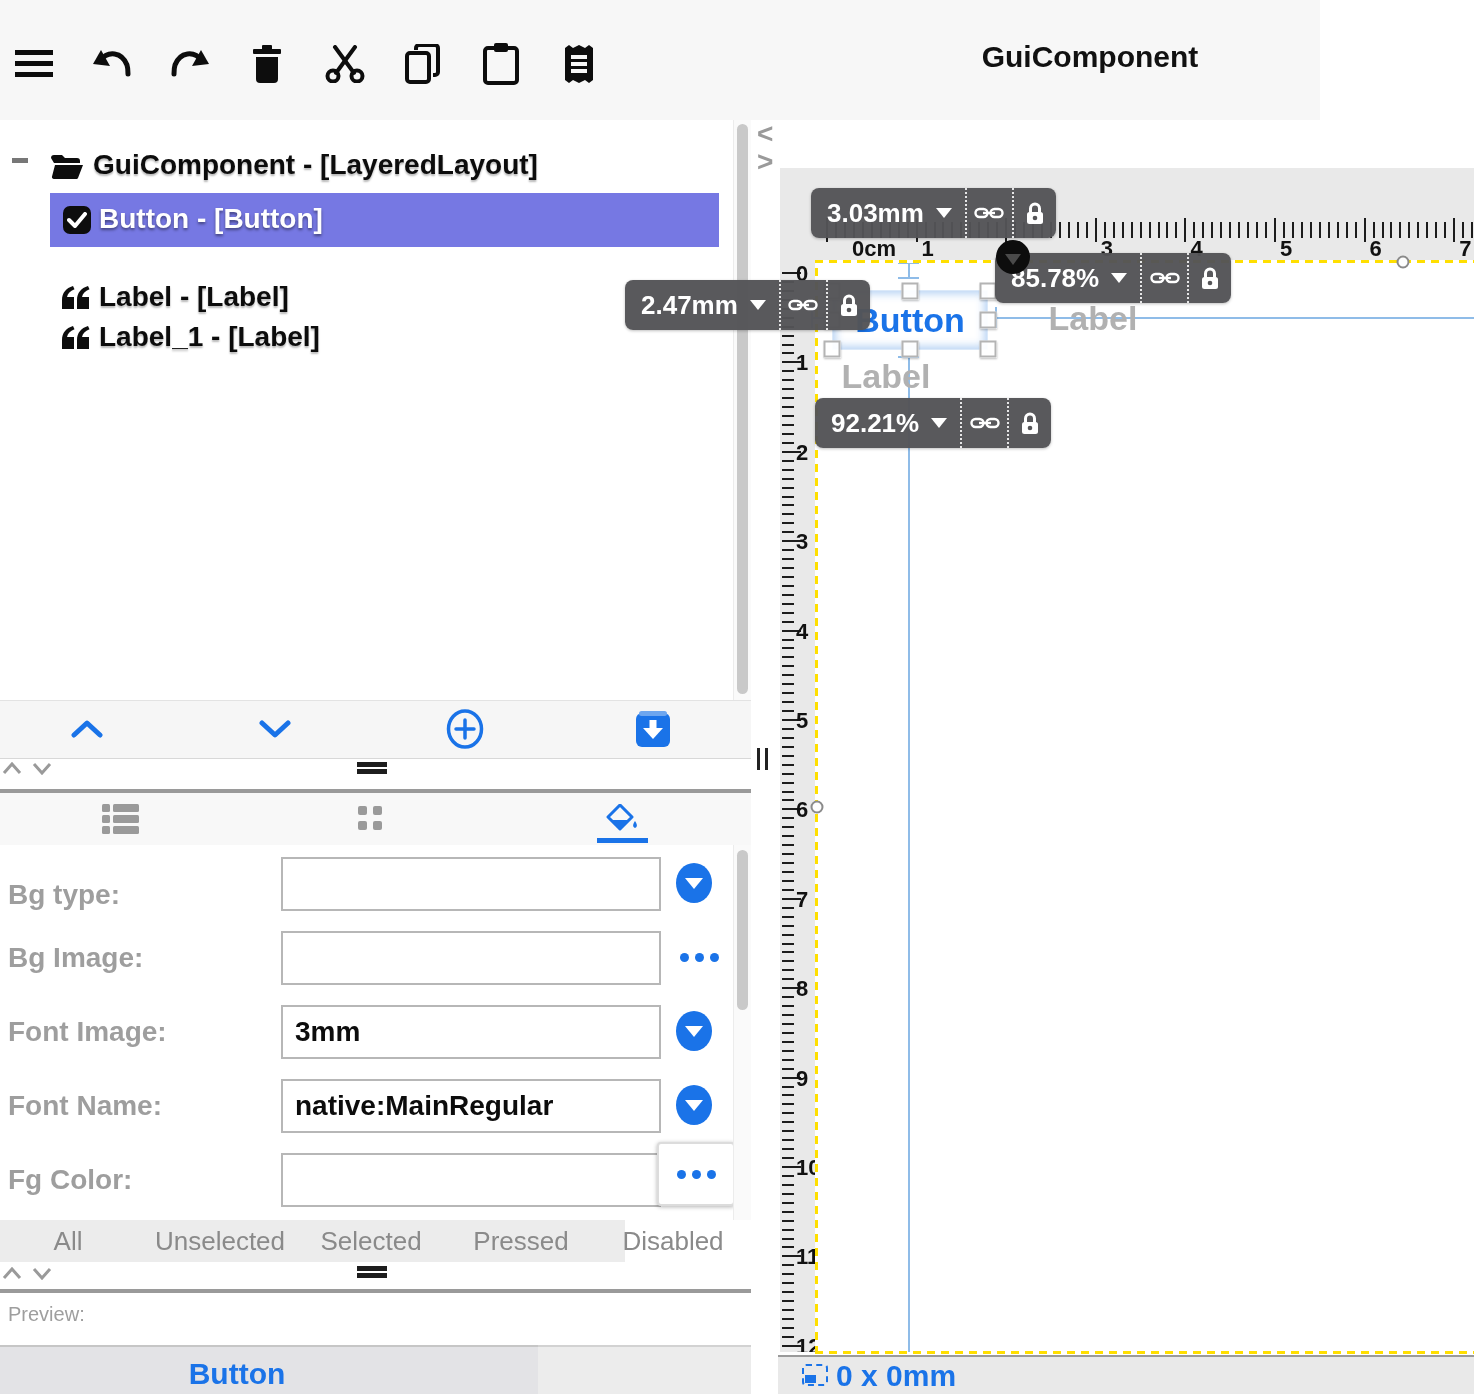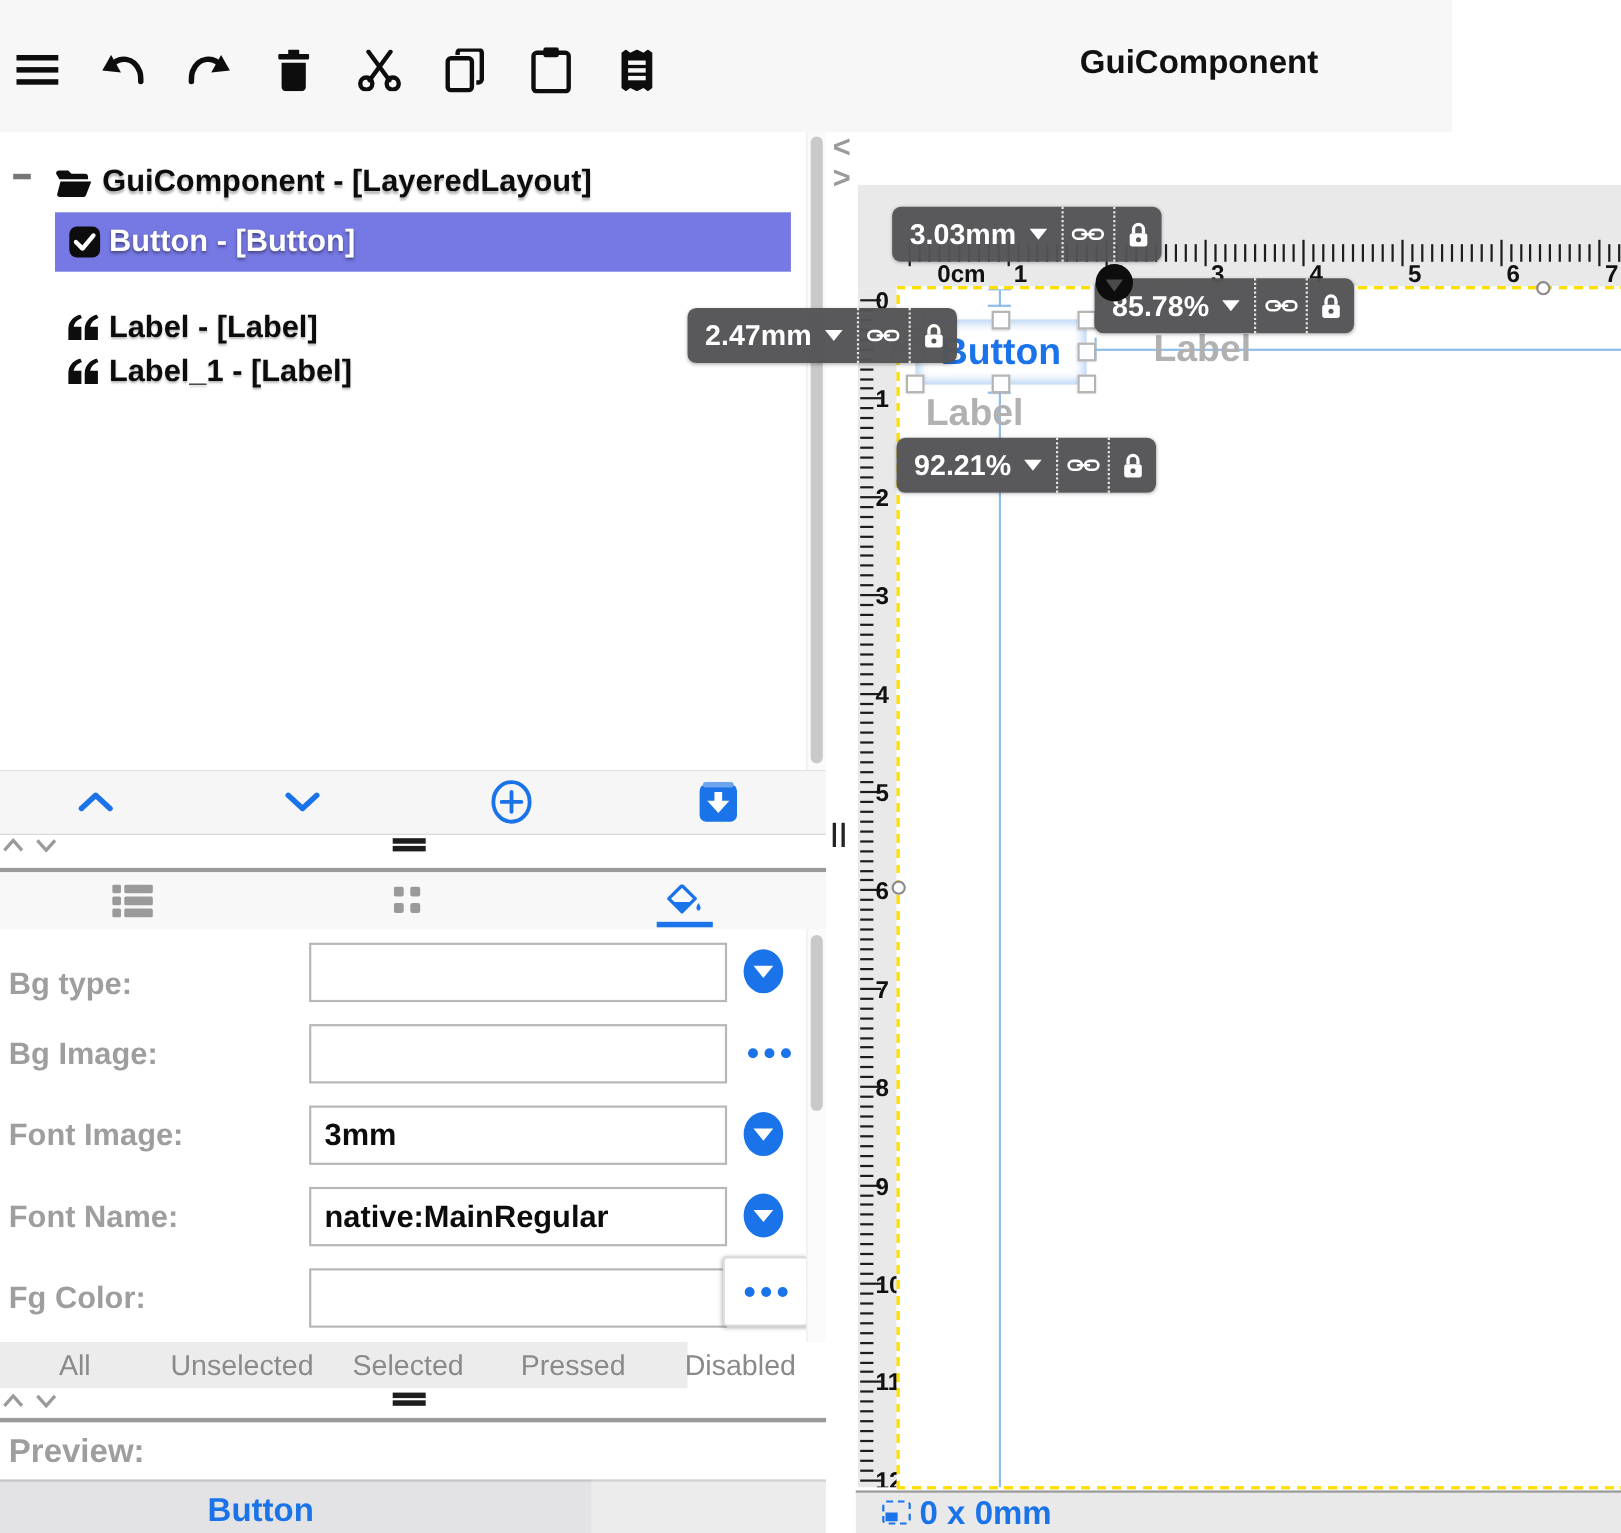--- a/index.html
+++ b/index.html
@@ -35,21 +35,21 @@
   .ddcircle{position:absolute;width:36px;height:40px;border-radius:50%;background:#1a73e8;display:flex;align-items:center;justify-content:center;cursor:pointer;}
   .ddcircle .car{width:0;height:0;border-left:9px solid transparent;border-right:9px solid transparent;border-top:11px solid #fff;}
   .dots{position:absolute;display:flex;gap:6px;align-items:center;cursor:pointer;}
   .dots i{width:9px;height:9px;border-radius:50%;background:#1a73e8;}
   .morebtn{position:absolute;left:657px;top:1022px;width:74px;height:60px;background:#fff;border:2px solid #dcdcdc;border-radius:4px;
            box-shadow:0 1px 4px rgba(0,0,0,.3);display:flex;align-items:center;justify-content:center;cursor:pointer;}
 
   .statebar{left:0;top:1100px;width:625px;height:42px;background:#ececec;}
   .statetab{position:absolute;top:0;height:42px;line-height:42px;font-size:26px;color:#8a8a8a;transform:translateX(-50%);cursor:pointer;white-space:nowrap;}
 
-  .preview-label{font-size:30px;font-weight:bold;color:#9e9e9e;}
+  .preview-label{font-size:20px;font-weight:normal;color:#9e9e9e;}
   .pv1{left:0;top:1225px;width:538px;height:49px;background:#e3e3e6;border-top:2px solid #c6c6c6;}
   .pv2{left:538px;top:1225px;width:213px;height:49px;background:#ececec;border-top:2px solid #d2d2d2;}
   .pvbtn{position:absolute;left:237px;top:10px;transform:translateX(-50%);font-size:30px;font-weight:bold;color:#1a73e8;}
 
   
   .divider{left:751px;top:120px;width:19px;height:1274px;background:#fff;z-index:4;}
 
   
   .canvas{left:770px;top:120px;width:704px;height:1274px;background:#fff;z-index:0;}
   .hruler{position:absolute;left:10px;top:48px;width:694px;height:94px;background:#e9e9e9;overflow:hidden;}

